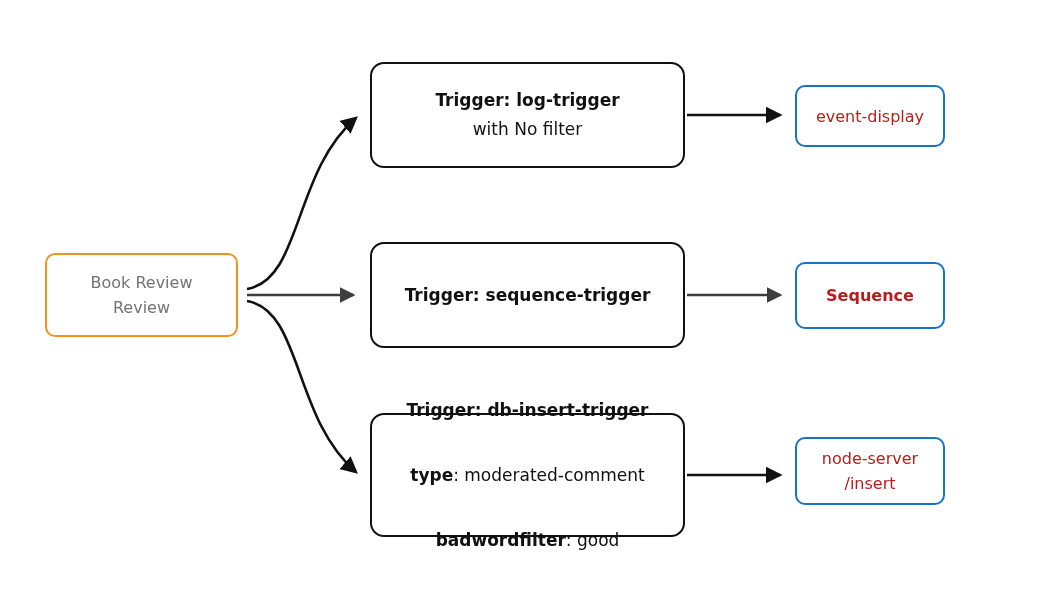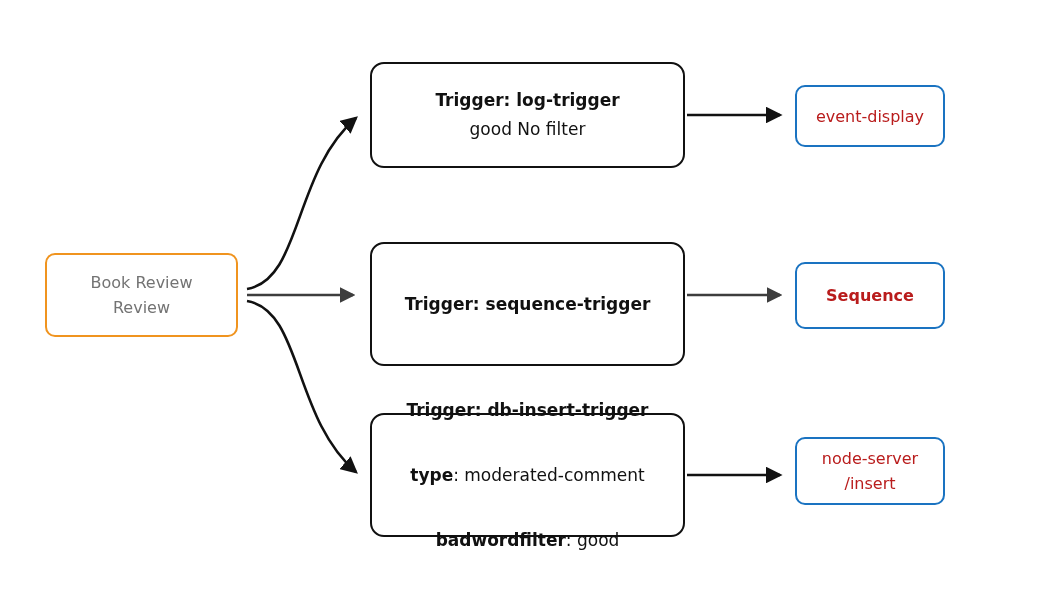--- a/index.html
+++ b/index.html
@@ -22,21 +22,21 @@
     left:45px;top:253px;width:193px;height:84px;
     border:2px solid #f0941f;border-radius:10px;
     color:#737373;font-size:16px;line-height:25px;
   }
   .trigger{
     left:370px;width:315px;
     border:2px solid #111111;border-radius:14px;
     color:#111111;font-size:17px;line-height:29px;
   }
   .trigger-1{top:62px;height:106px;}
-  .trigger-2{top:242px;height:124px;}
+  .trigger-2{top:242px;height:106px;}
   .trigger-3{top:413px;height:124px;gap:36px;}
   .sink{
     left:795px;width:150px;
     border:2px solid #1a73c1;border-radius:10px;
     color:#b91c1c;font-size:16px;line-height:25px;
   }
   .sink-1{top:85px;height:62px;}
   .sink-2{top:262px;height:67px;font-weight:bold;}
   .sink-3{top:437px;height:68px;}
   .b{font-weight:bold;}
@@ -64,21 +64,21 @@
     <path d="M 687 475 L 780 475" fill="none" stroke="#111111" stroke-width="2.6" marker-end="url(#ah-black)"></path>
   </svg>
 
   <div class="node broker">
     <div class="line">Book Review</div>
     <div class="line">Review</div>
   </div>
 
   <div class="node trigger trigger-1">
     <div class="line b">Trigger: log-trigger</div>
-    <div class="line">good No filter</div>
+    <div class="line">with No filter</div>
   </div>
 
   <div class="node trigger trigger-2">
     <div class="line b">Trigger: sequence-trigger</div>
   </div>
 
   <div class="node trigger trigger-3">
     <div class="line b">Trigger: db-insert-trigger</div>
     <div class="line"><span class="b">type</span><span>: moderated-comment</span></div>
     <div class="line"><span class="b">badwordfilter</span><span>: good</span></div>

